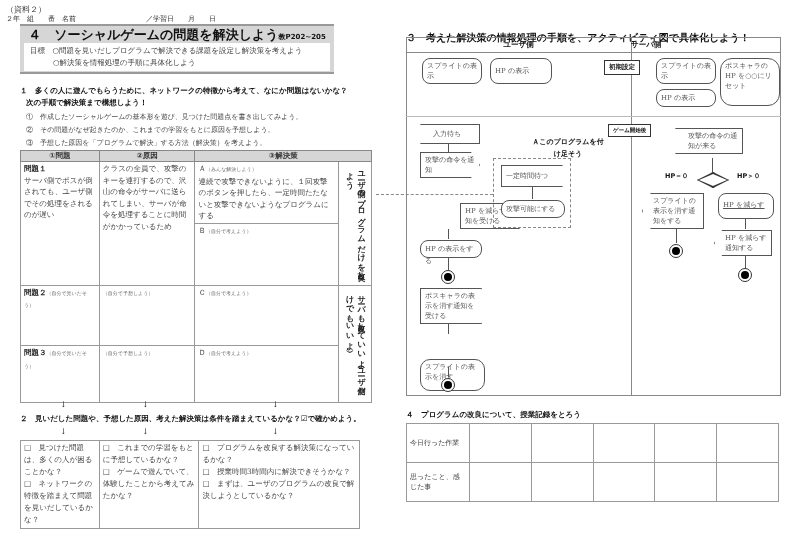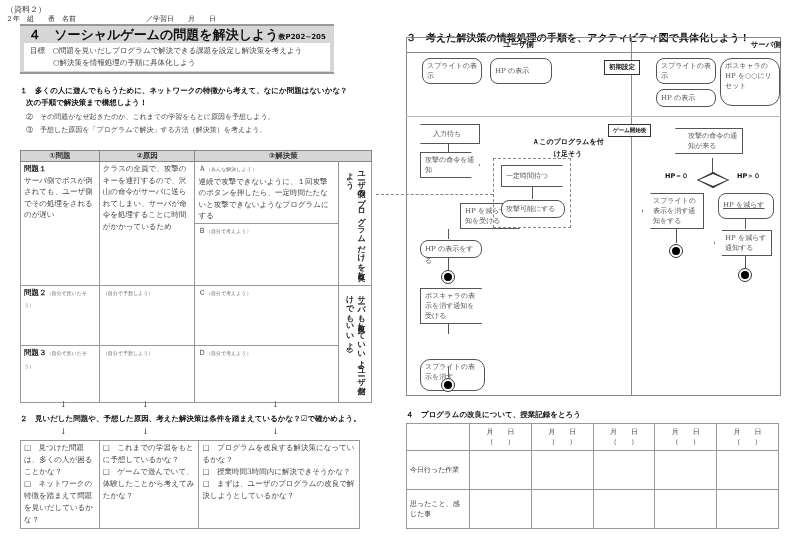--- a/index.html
+++ b/index.html
@@ -36,20 +36,21 @@
 <div class="abs title-band"></div>
 <div class="abs title-text sans"><span>４　ソーシャルゲームの問題を解決しよう</span><small>教P202~205</small></div>
 <div class="abs goal-box">
   <div><span>目標</span>　<span>○問題を見いだしプログラムで解決できる課題を設定し解決策を考えよう</span></div>
   <div style="padding-left:23px;">○解決策を情報処理の手順に具体化しよう</div>
 </div>
 
 <div class="abs sans bold" style="left:20px;top:86px;font-size:7.5px;color:#111;">１　多くの人に遊んでもらうために、ネットワークの特徴から考えて、なにか問題はないかな？</div>
 <div class="abs sans bold" style="left:26px;top:98px;font-size:7.5px;color:#111;">次の手順で解決策まで構想しよう！</div>
 <div class="abs" style="left:26px;top:111px;font-size:7px;line-height:13px;color:#444;">
+  <div>①　作成したソーシャルゲームの基本形を遊び、見つけた問題点を書き出してみよう。</div>
   <div>②　その問題がなぜ起きたのか、これまでの学習をもとに原因を予想しよう。</div>
   <div>③　予想した原因を「プログラムで解決」する方法（解決策）を考えよう。</div>
 </div>
 
 <table class="abs t1">
   <colgroup>
       <col style="width:79px">
       <col style="width:96px">
       <col style="width:144px">
       <col style="width:33px">
@@ -122,21 +123,21 @@
   </tr>
 </tbody>
   </table>
 
 <div class="abs sans bold" style="left:406px;top:31px;font-size:10px;color:#111;">３　考えた解決策の情報処理の手順を、アクティビティ図で具体化しよう！</div>
 <div class="abs" style="left:406px;top:37px;width:375px;height:359px;border:1px solid #888;"></div>
 <div class="abs" style="left:631px;top:37px;width:1px;height:359px;background:#888;"></div>
 <div class="abs" style="left:406px;top:52px;width:375px;height:1px;background:#888;"></div>
 <div class="abs" style="left:406px;top:116px;width:375px;height:1px;background:#bbb;"></div>
 <div class="abs sans bold" style="left:406px;top:40px;width:225px;text-align:center;font-size:7.5px;color:#111;">ユーザ側</div>
-<div class="abs sans bold" style="left:631px;top:40px;width:150px;text-align:right;font-size:7.5px;color:#111;">サーバ側</div>
+<div class="abs sans bold" style="left:631px;top:40px;width:150px;text-align:left;font-size:7.5px;color:#111;">サーバ側</div>
 
 <div class="label-box" style="left:604px;top:60px;">初期設定</div>
 <div class="label-box" style="left:608px;top:124px;font-size:5.5px;">ゲーム開始後</div>
 
 <div class="node rounded" style="left:422px;top:58px;width:60px;height:26px;">スプライトの表示</div>
 <div class="node rounded" style="left:490px;top:58px;width:62px;height:26px;line-height:20px;">HP の表示</div>
 <div class="node rounded" style="left:656px;top:58px;width:60px;height:26px;">スプライトの表示</div>
 <div class="node rounded" style="left:656px;top:89px;width:60px;height:18px;line-height:12px;">HP の表示</div>
 <div class="node rounded" style="left:720px;top:58px;width:60px;height:48px;border-radius:12px;">ボスキャラの HP を○○にリセット</div>
 
@@ -180,43 +181,20 @@
 <table class="abs t3">
   <colgroup>
       <col style="width:63px">
       <col>
       <col>
       <col>
       <col>
       <col>
     </colgroup>
   <tbody>
-      <tr style="height:27px;">
-    <td></td>
-    <td>
-          <div style="text-align:center;white-space:pre">月　　日</div>
-          <div style="text-align:center;white-space:pre">（　　）</div>
-        </td>
-    <td>
-          <div style="text-align:center;white-space:pre">月　　日</div>
-          <div style="text-align:center;white-space:pre">（　　）</div>
-        </td>
-    <td>
-          <div style="text-align:center;white-space:pre">月　　日</div>
-          <div style="text-align:center;white-space:pre">（　　）</div>
-        </td>
-    <td>
-          <div style="text-align:center;white-space:pre">月　　日</div>
-          <div style="text-align:center;white-space:pre">（　　）</div>
-        </td>
-    <td>
-          <div style="text-align:center;white-space:pre">月　　日</div>
-          <div style="text-align:center;white-space:pre">（　　）</div>
-        </td>
-  </tr>
   <tr style="height:39px;">
     <td>今日行った作業</td>
     <td></td>
         <td></td>
         <td></td>
         <td></td>
         <td></td>
   </tr>
   <tr style="height:39px;">
     <td>思ったこと、感じた事</td>

